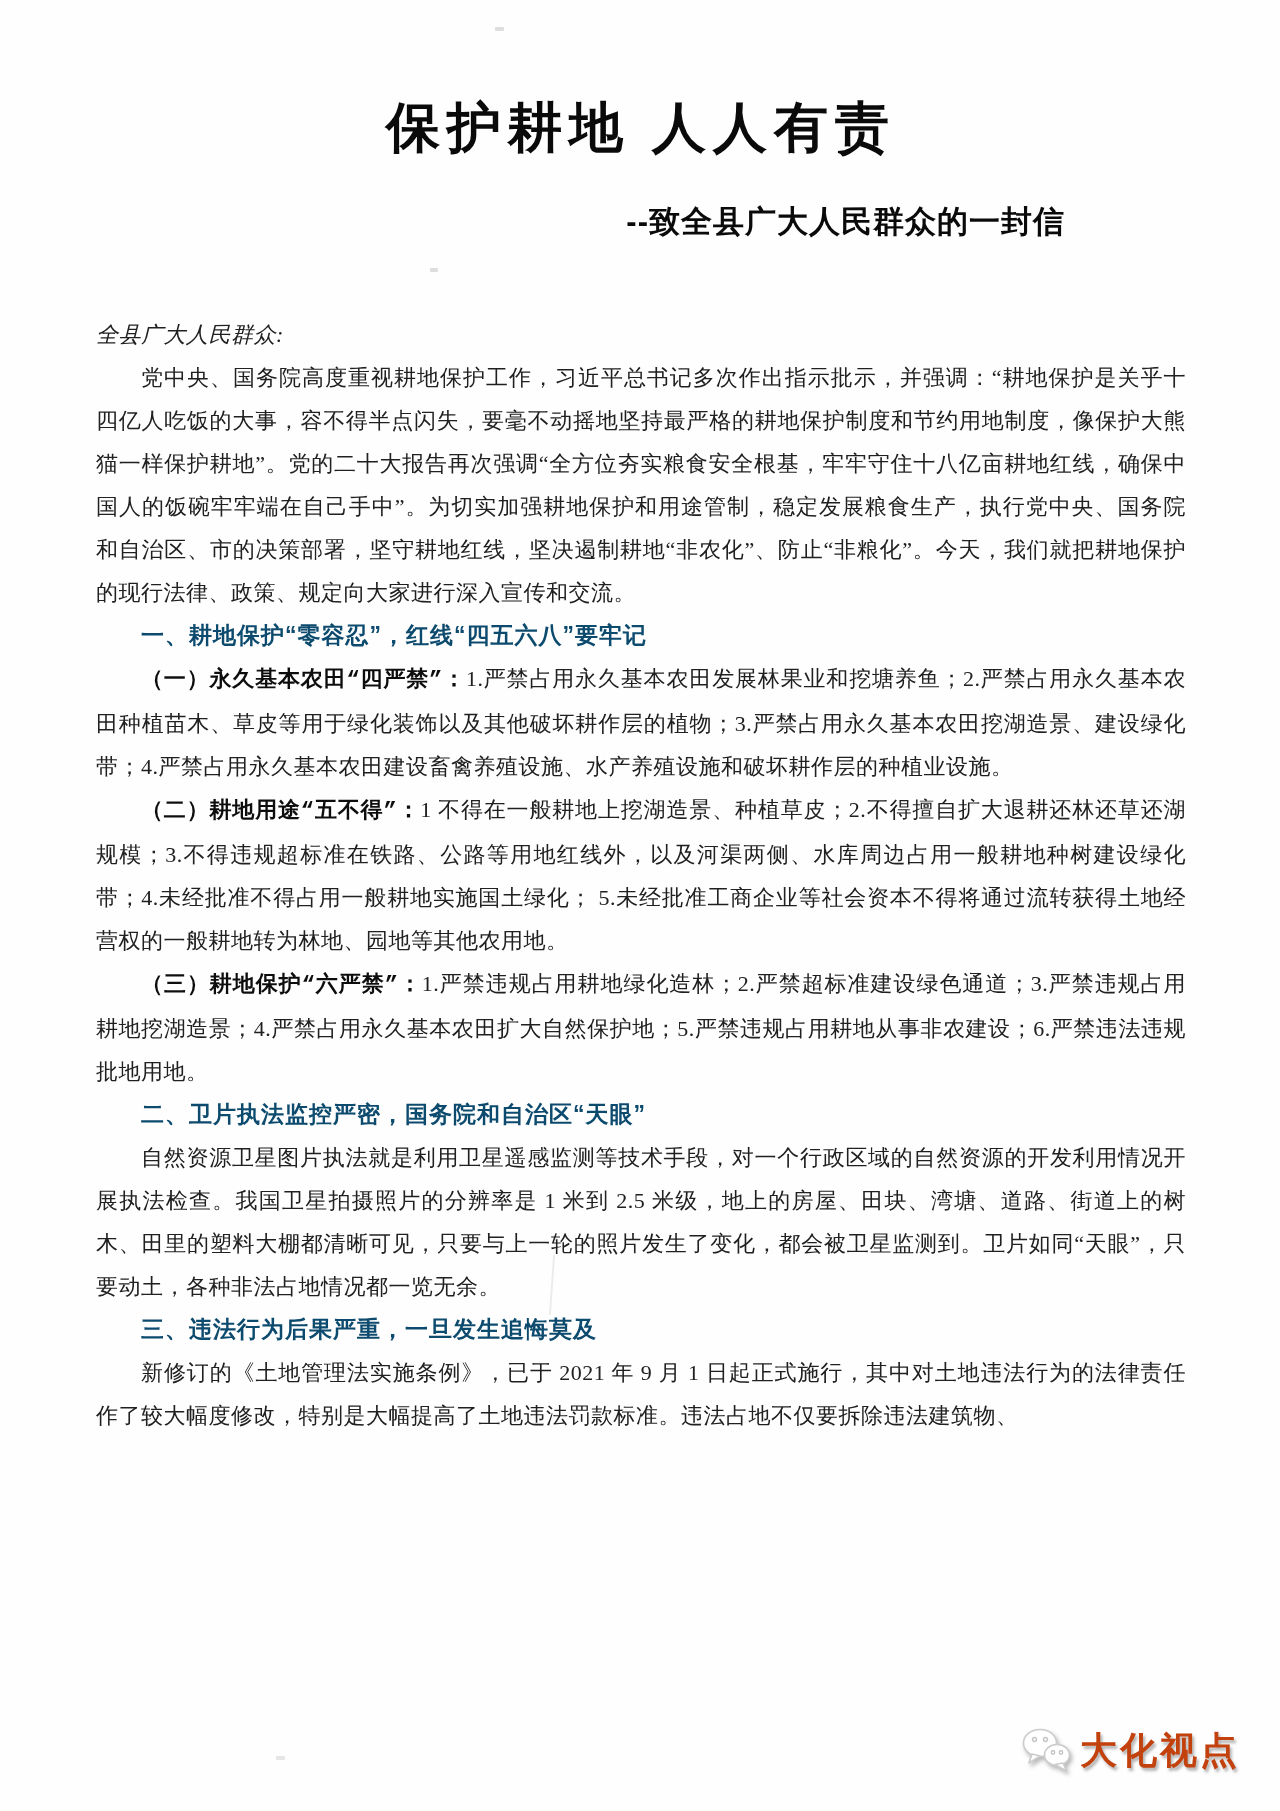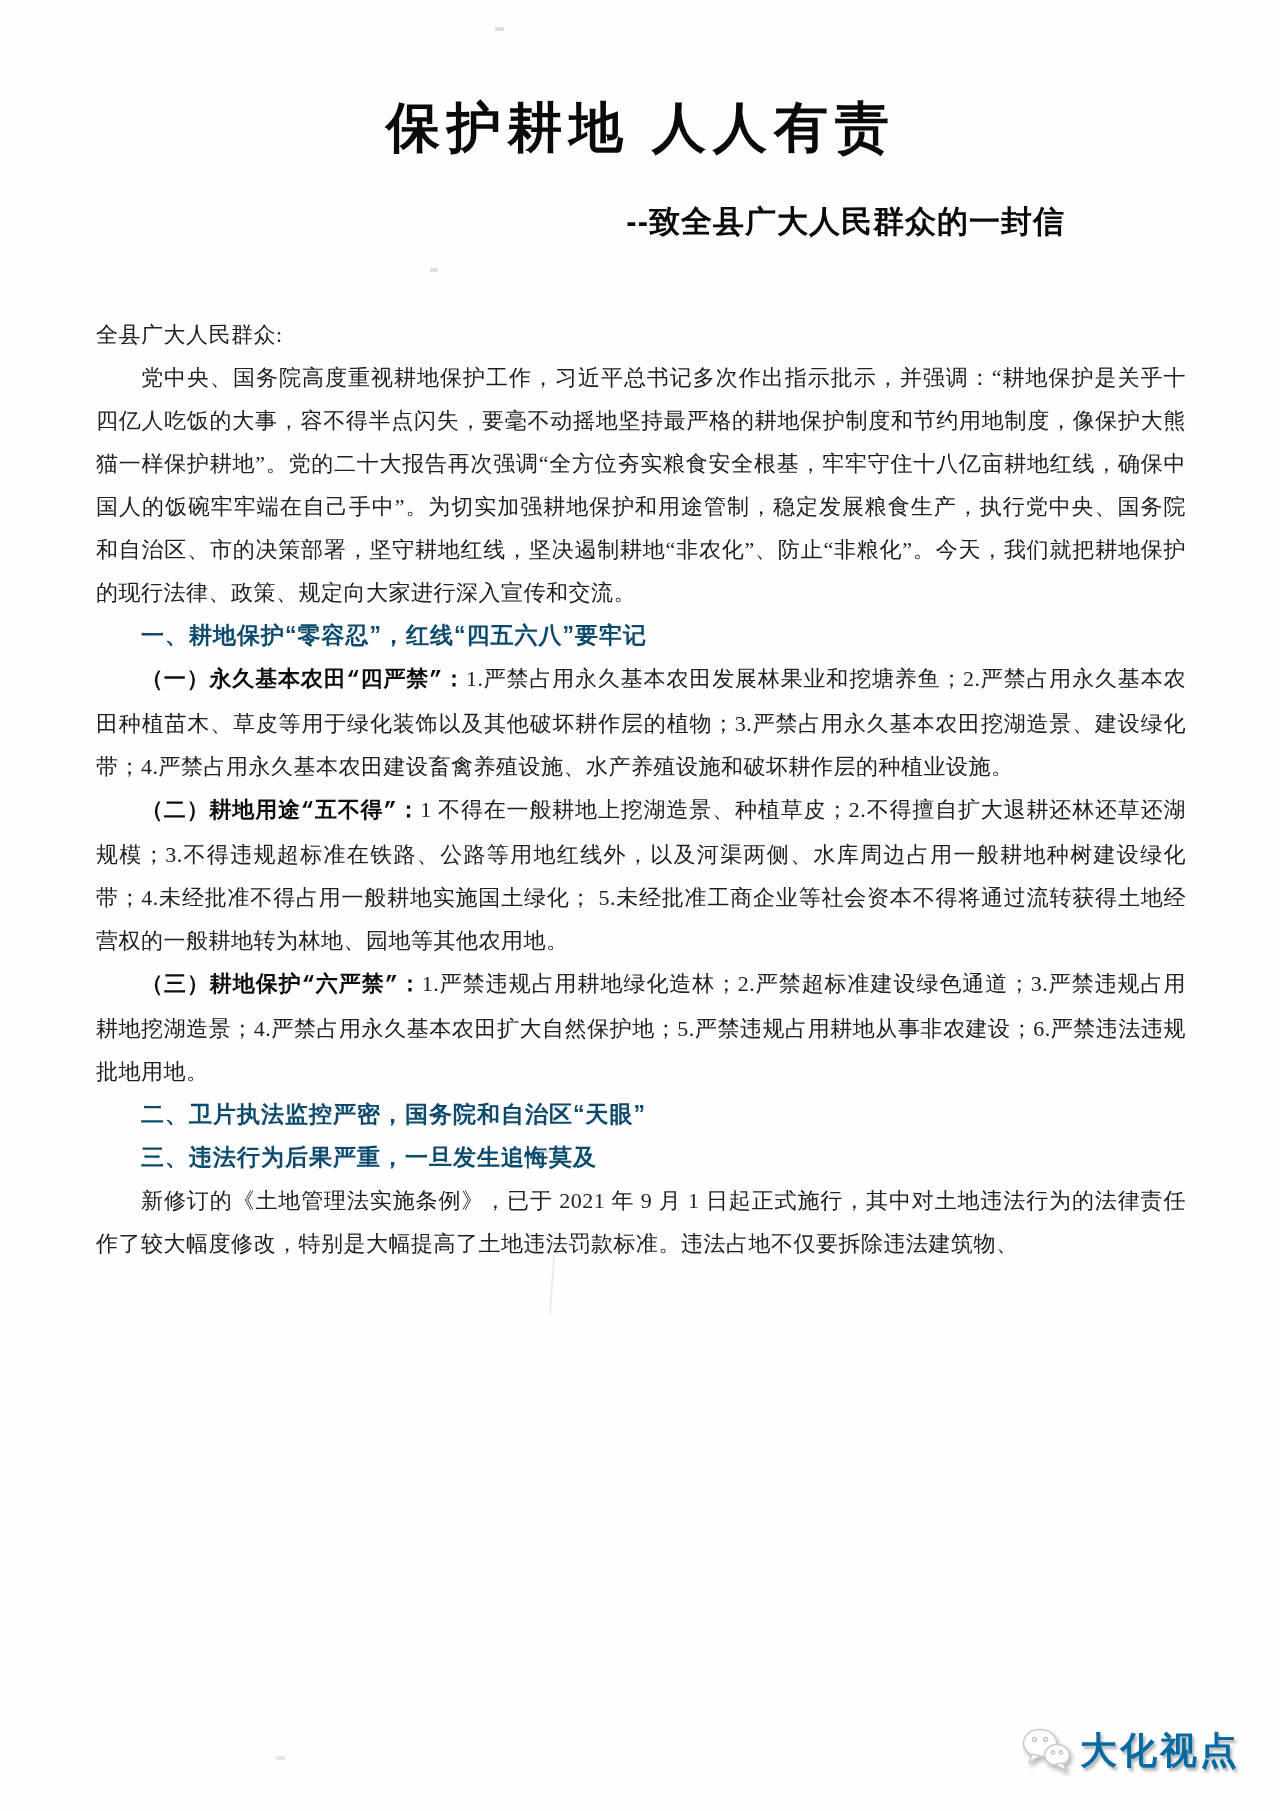--- a/index.html
+++ b/index.html
@@ -35,21 +35,21 @@
   }
 
   .body-text {
     margin:0;
     font-size:22px;
     line-height:43px;
     text-align:justify;
     letter-spacing:0.5px;
     color:#202020;
   }
-  .salutation { margin-top:70px; }
+  .salutation { margin-top:70px;font-style:italic; }
   .indent { text-indent:45px; }
 
   .sec-heading {
     margin:0;
     font-family:"Liberation Sans","DejaVu Sans",sans-serif;
     font-weight:700;
     font-size:23px;
     line-height:43px;
     text-indent:45px;
     letter-spacing:1px;
@@ -62,21 +62,21 @@
     position:absolute;
     top:1726px; right:40px;
     display:flex; align-items:center; gap:6px;
   }
   .watermark-icon { filter:drop-shadow(2px 3px 2px rgba(125,125,125,0.55)); }
   .watermark-label {
     font-family:"Liberation Sans","DejaVu Sans",sans-serif;
     font-weight:700;
     font-size:37px;
     letter-spacing:3px;
-    color:#0369a1;
+    color:#c2410c;
     text-shadow:2px 3px 3px rgba(125,125,125,0.6);
   }
 
   
   .speck { position:absolute; background:#c3c3c3; opacity:0.55; border-radius:1px; }
   .speck.s1 { left:495px; top:27px;  width:9px;  height:4px; }
   .speck.s2 { left:430px; top:268px; width:8px;  height:4px; }
   .speck.s3 { left:551px; top:1255px; width:2px; height:60px; opacity:0.3; transform:rotate(4deg); }
   .speck.s4 { left:540px; top:1150px; width:10px; height:3px; }
   .speck.s5 { left:276px; top:1756px; width:9px;  height:4px; opacity:0.4; }
@@ -106,20 +106,21 @@
 
     <p class="body-text indent"><span class="rule-lead">（一）永久基本农田“四严禁”：</span><span>1.严禁占用永久基本农田发展林果业和挖塘养鱼；2.严禁占用永久基本农田种植苗木、草皮等用于绿化装饰以及其他破坏耕作层的植物；3.严禁占用永久基本农田挖湖造景、建设绿化带；4.严禁占用永久基本农田建设畜禽养殖设施、水产养殖设施和破坏耕作层的种植业设施。</span></p>
 
     <p class="body-text indent"><span class="rule-lead">（二）耕地用途“五不得”：</span><span>1 不得在一般耕地上挖湖造景、种植草皮；2.不得擅自扩大退耕还林还草还湖规模；3.不得违规超标准在铁路、公路等用地红线外，以及河渠两侧、水库周边占用一般耕地种树建设绿化带；4.未经批准不得占用一般耕地实施国土绿化； 5.未经批准工商企业等社会资本不得将通过流转获得土地经营权的一般耕地转为林地、园地等其他农用地。</span></p>
 
     <p class="body-text indent"><span class="rule-lead">（三）耕地保护“六严禁”：</span><span>1.严禁违规占用耕地绿化造林；2.严禁超标准建设绿色通道；3.严禁违规占用耕地挖湖造景；4.严禁占用永久基本农田扩大自然保护地；5.严禁违规占用耕地从事非农建设；6.严禁违法违规批地用地。</span></p>
 
 
     <h2 class="sec-heading">二、卫片执法监控严密，国务院和自治区“天眼”</h2>
 
+    <p class="body-text indent">自然资源卫星图片执法就是利用卫星遥感监测等技术手段，对一个行政区域的自然资源的开发利用情况开展执法检查。我国卫星拍摄照片的分辨率是 1 米到 2.5 米级，地上的房屋、田块、湾塘、道路、街道上的树木、田里的塑料大棚都清晰可见，只要与上一轮的照片发生了变化，都会被卫星监测到。卫片如同“天眼”，只要动土，各种非法占地情况都一览无余。</p>
 
     <h2 class="sec-heading">三、违法行为后果严重，一旦发生追悔莫及</h2>
 
     <p class="body-text indent">新修订的《土地管理法实施条例》，已于 2021 年 9 月 1 日起正式施行，其中对土地违法行为的法律责任作了较大幅度修改，特别是大幅提高了土地违法罚款标准。违法占地不仅要拆除违法建筑物、</p>
 
   </div>
 
   <div class="watermark">
     <svg class="watermark-icon" width="54" height="48" viewBox="0 0 54 48" xmlns="http://www.w3.org/2000/svg">
       <g fill="#ffffff" stroke="#cccccc" stroke-width="1.6">

